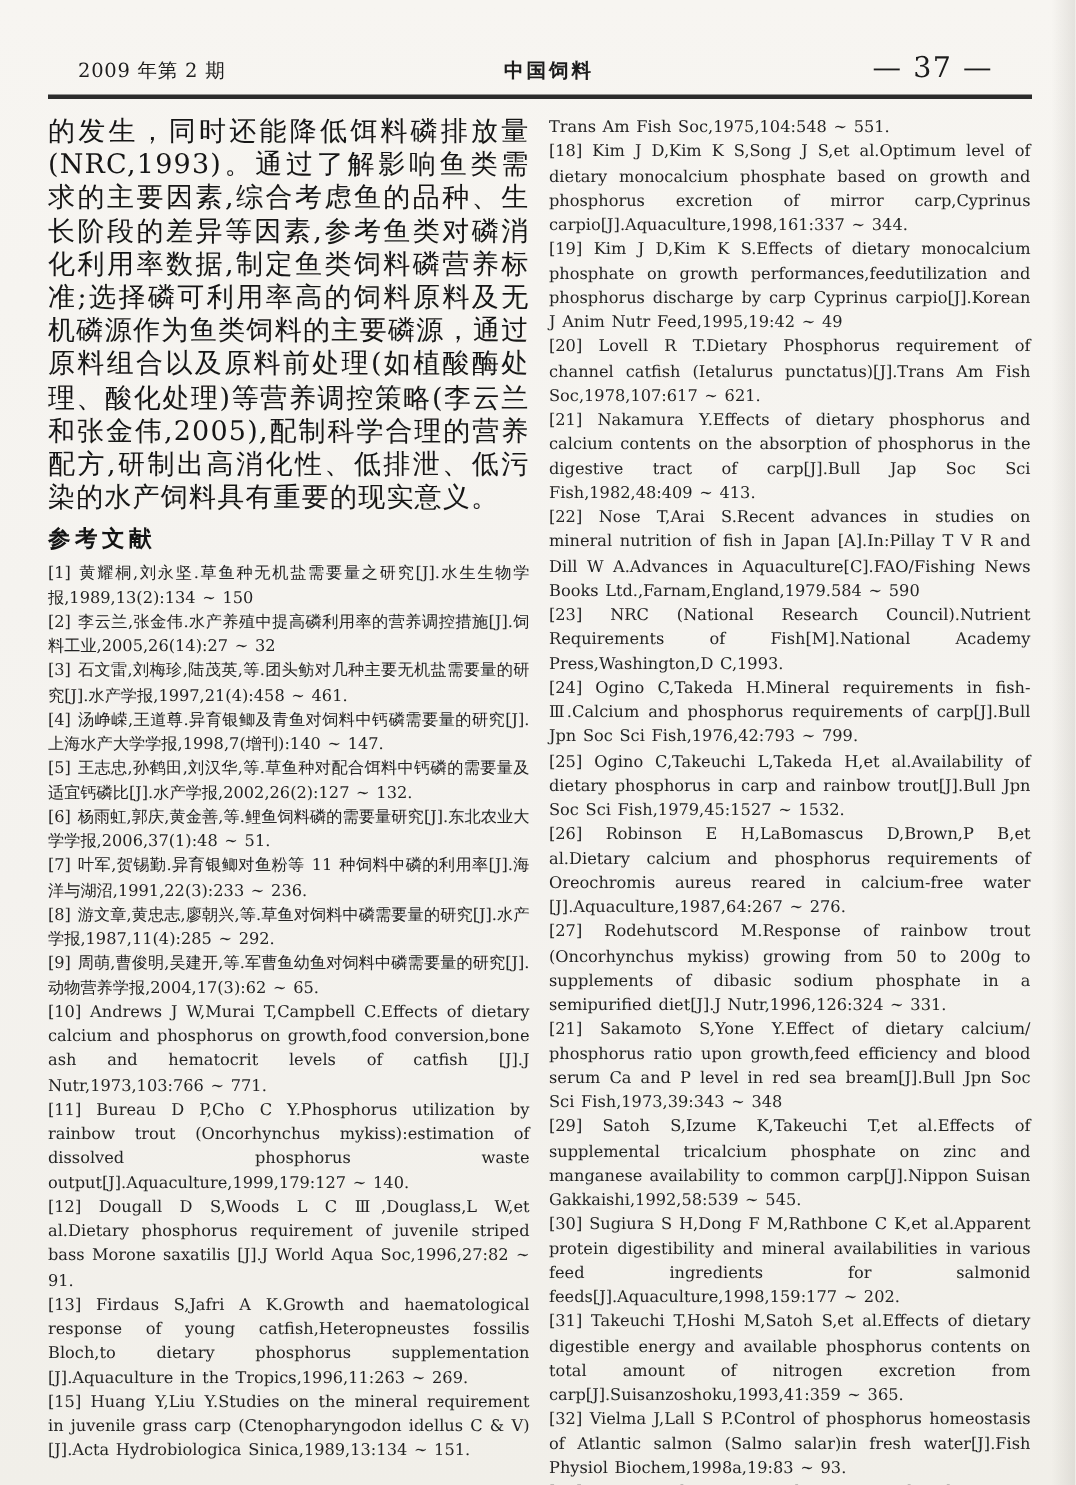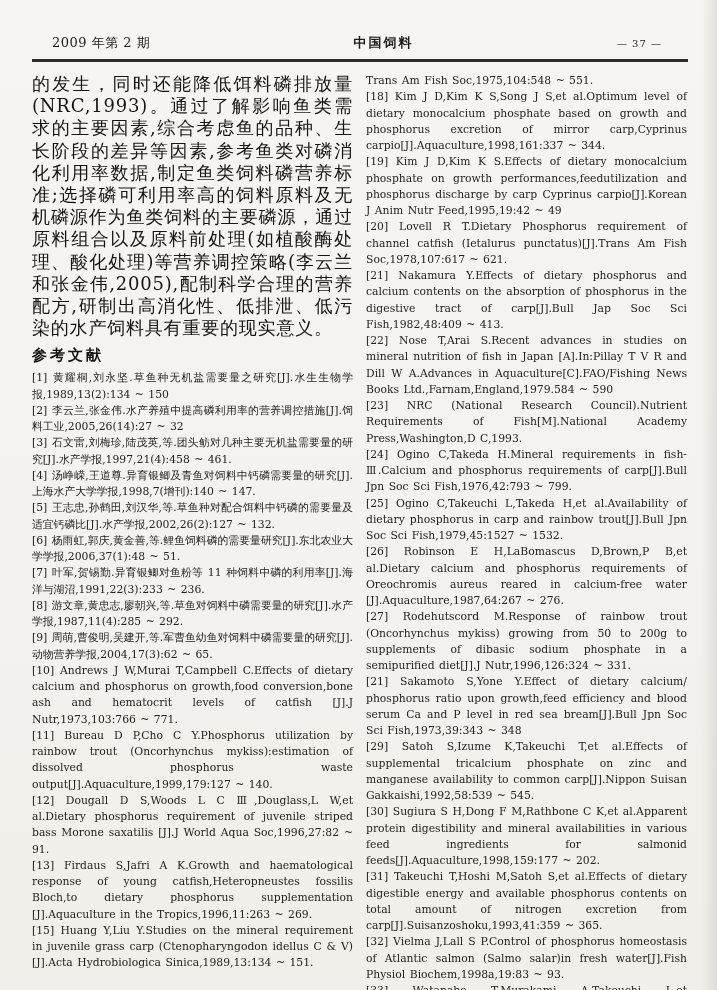--- a/index.html
+++ b/index.html
@@ -16,26 +16,26 @@
     padding: 34px 29px 0 32px;
     box-sizing: border-box;
     background: linear-gradient(180deg, #f7f5f1 0%, #f4f2ee 60%, #f1efe9 100%);
   }
   .edge-shade {
     position: absolute; right: 0; top: 0; width: 16px; height: 100%;
     background: linear-gradient(to left, rgba(60,55,45,0.10), rgba(0,0,0,0));
     pointer-events: none;
   }
   .page-header {
-    display: flex; justify-content: space-between; align-items: center;
+    display: flex; justify-content: space-between; align-items: flex-end;
     font-size: 13px; letter-spacing: 0.5px; color: #1c1c1c;
     padding: 0 26px 0 20px;
   }
   .page-header .journal-title { font-weight: 600; letter-spacing: 2px; }
-  .page-header .page-number { font-size: 10px; letter-spacing: 1px; }
+  .page-header .page-number { font-size: 19px; letter-spacing: 1px; }
   .header-rule {
     border: none; border-top: 3px solid #2c2c2c;
     margin: 7px 0 0 0;
   }
   .columns {
     display: flex; gap: 13px; margin-top: 11px;
   }
   .col { width: 321px; }
   .intro {
     margin: 0;

